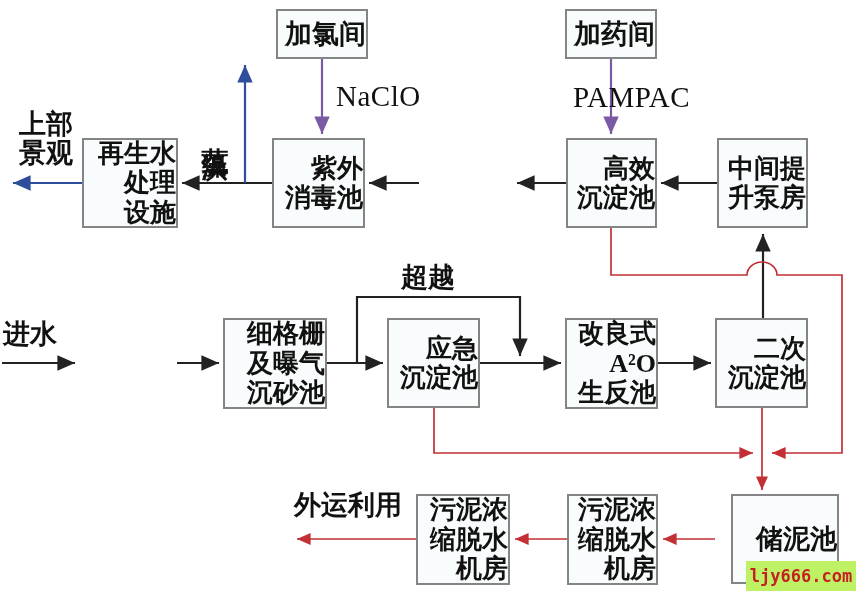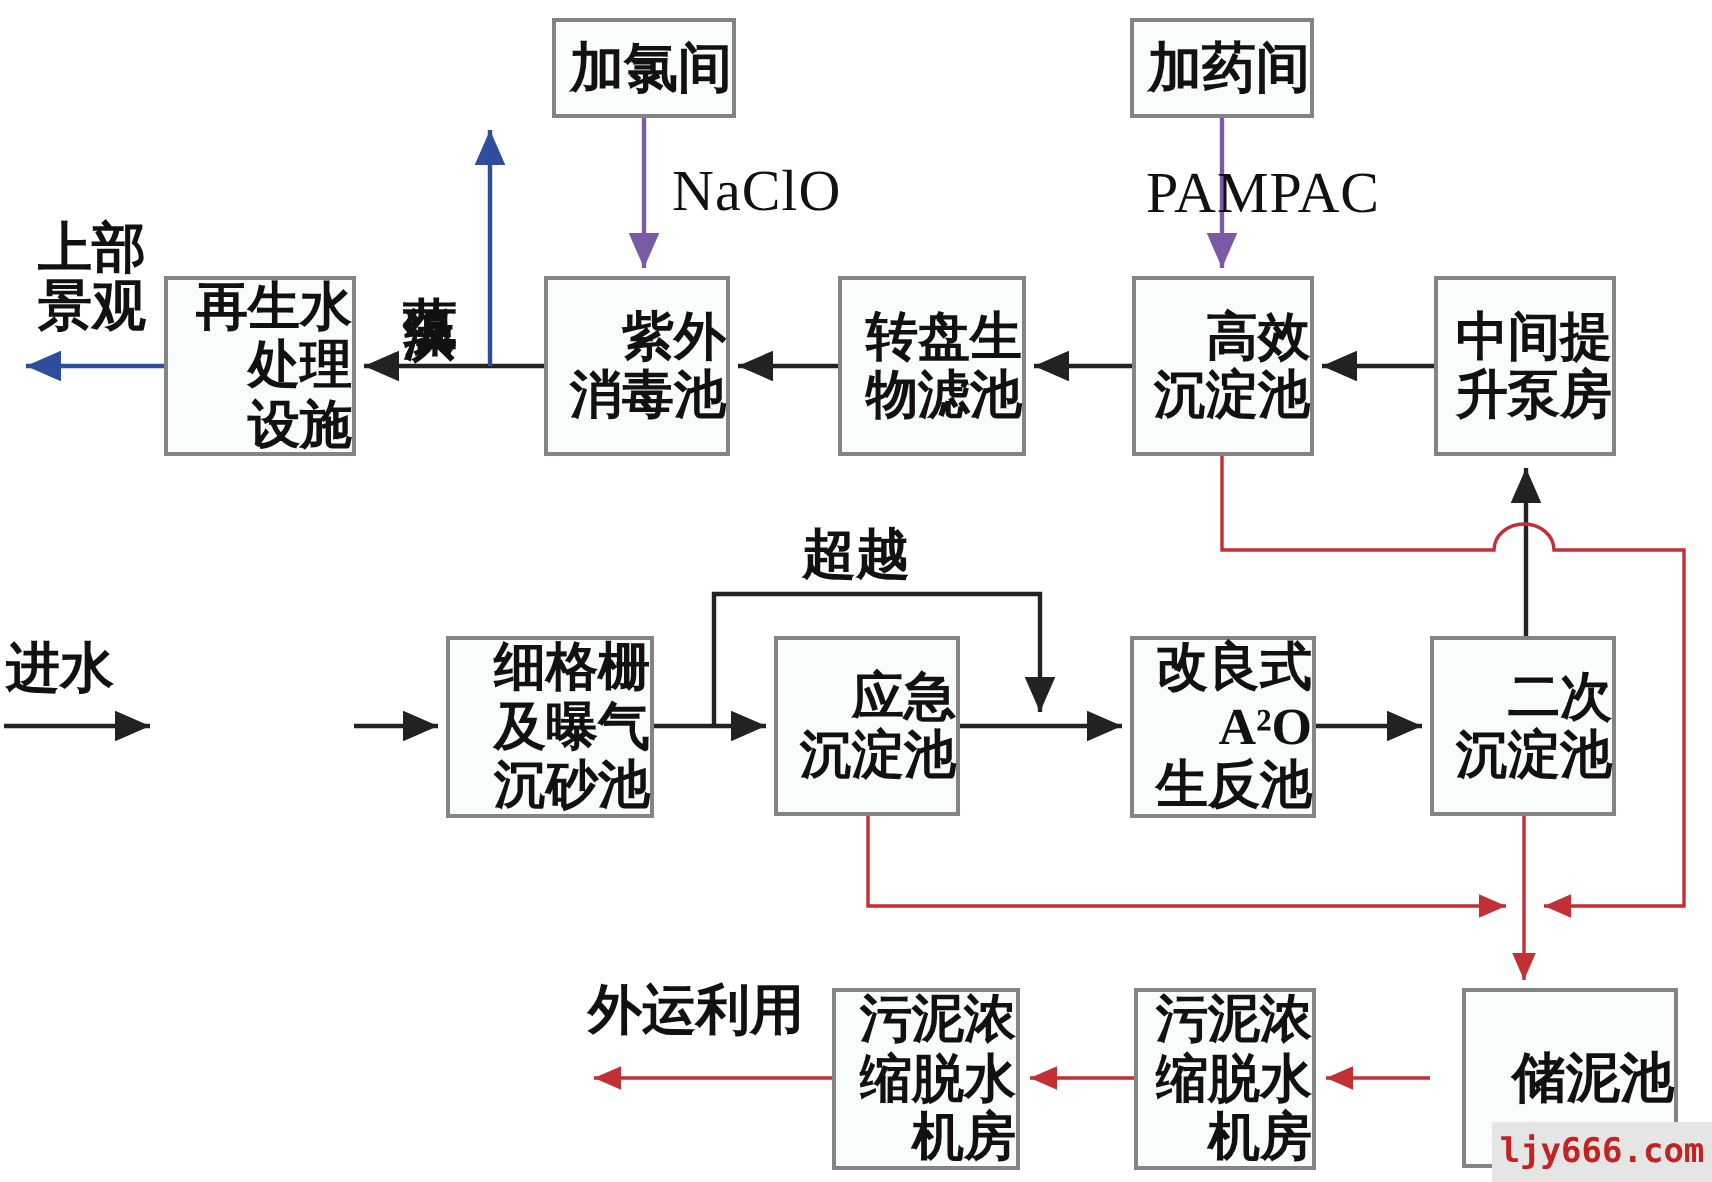--- a/index.html
+++ b/index.html
@@ -24,21 +24,21 @@
   .lbl.vert{
     writing-mode:vertical-rl;text-orientation:upright;letter-spacing:3px;
     line-height:1;white-space:normal;
   }
   .chem-pair{
     position:absolute;z-index:2;display:flex;justify-content:flex-end;
     font-weight:400;font-size:29px;letter-spacing:0.5px;
   }
   .watermark{
     position:absolute;left:746px;top:561px;width:110px;height:30px;z-index:5;
-    background:#e5e5e5;color:#c42222;
+    background:#bef264;color:#c42222;
     font-family:"DejaVu Sans Mono","Liberation Mono",monospace;
     font-weight:700;font-size:17px;
     display:flex;align-items:center;justify-content:center;
   }
 </style>
 </head>
 <body>
 
 <div class="canvas">
 
@@ -96,24 +96,20 @@
 
   <div class="box" style="left:82px;top:138px;width:96px;height:90px">
     <span>再生水</span>
     <span>处理</span>
     <span>设施</span>
   </div>
   <div class="box" style="left:272px;top:138px;width:93px;height:90px">
     <span>紫外</span>
     <span>消毒池</span>
   </div>
-  <div class="box" style="left:419px;top:138px;width:94px;height:90px">
-    <span>转盘生</span>
-    <span>物滤池</span>
-  </div>
   <div class="box" style="left:566px;top:138px;width:91px;height:90px">
     <span>高效</span>
     <span>沉淀池</span>
   </div>
   <div class="box" style="left:717px;top:138px;width:91px;height:90px">
     <span>中间提</span>
     <span>升泵房</span>
   </div>
 
   <div class="box" style="left:223px;top:318px;width:104px;height:91px">

